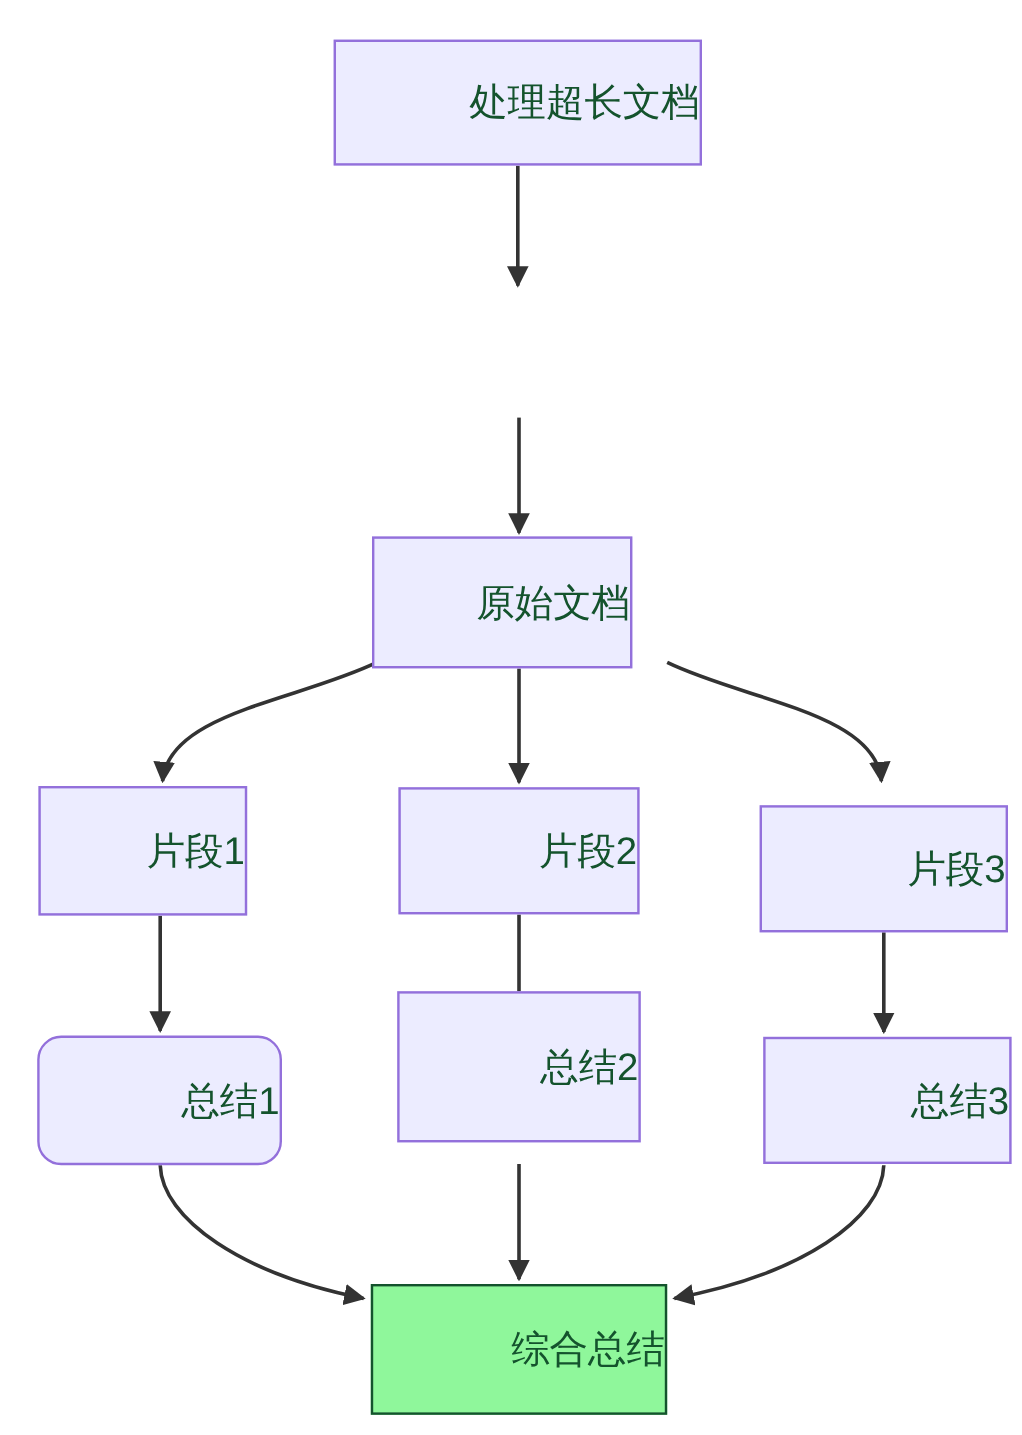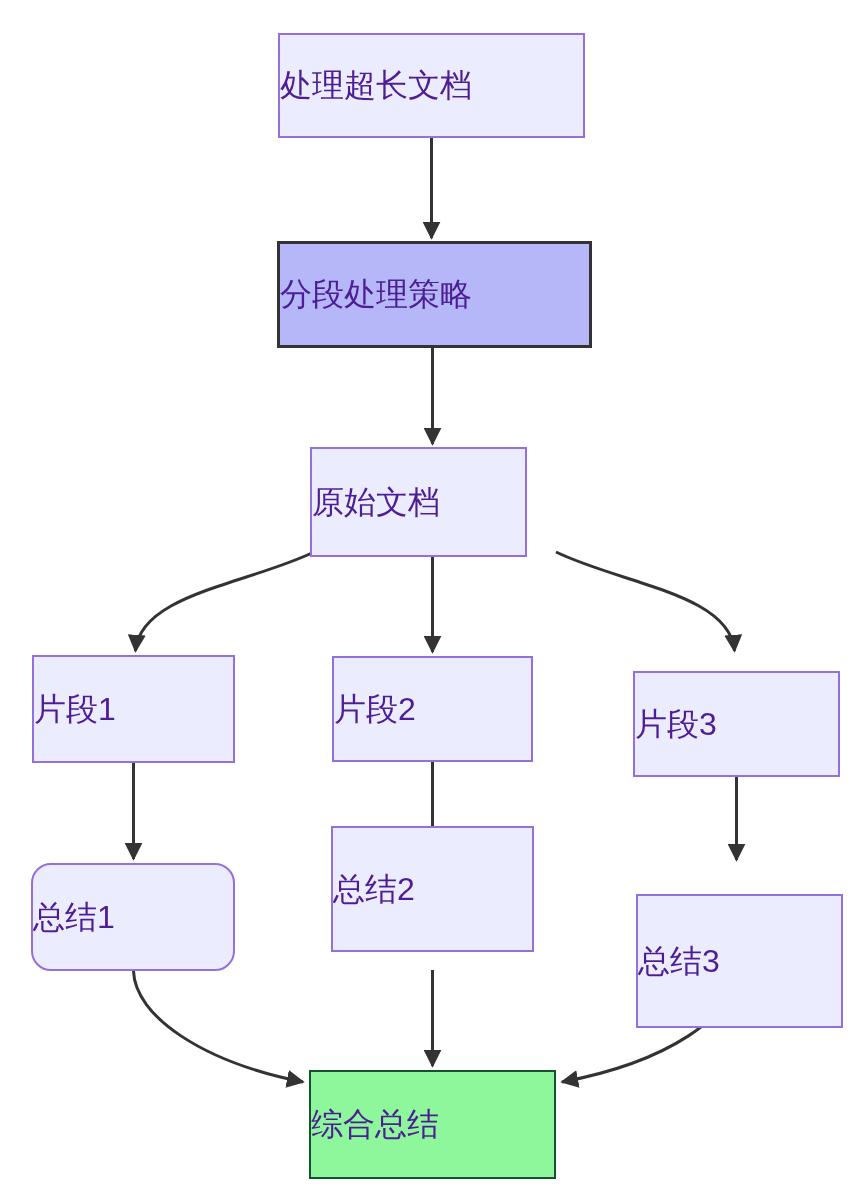--- a/index.html
+++ b/index.html
@@ -25,47 +25,47 @@
   .edge {
     fill: none;
     stroke: #333333;
     stroke-width: 3px;
   }
   .node {
     position: absolute;
     box-sizing: border-box;
     display: flex;
     align-items: center;
-    justify-content: flex-start;
+    justify-content: flex-end;
     background: #ECECFF;
     border: 2px solid #9370DB;
-    color: #4c1d95;
+    color: #14532d;
     font-size: 32px;
     line-height: 1.2;
     text-align: center;
     white-space: nowrap;
   }
   .node--strategy {
     background: #B6B7F8;
     border: 3px solid #333333;
   }
   .node--result {
     background: #8FF79B;
     border: 2px solid #14532d;
   }
   
   .pos-a { left: 278px; top: 33px;  width: 307px; height: 105px; }
   .pos-b { left: 277px; top: 241px; width: 315px; height: 107px; }
   .pos-c { left: 310px; top: 447px; width: 217px; height: 110px; }
-  .pos-d { left: 32px;  top: 655px; width: 203px; height: 108px; }
+  .pos-d { left: 32px;  top: 655px; width: 174px; height: 108px; }
   .pos-e { left: 332px; top: 656px; width: 201px; height: 106px; }
   .pos-f { left: 633px; top: 656px; width: 207px; height: 106px; margin-top: 15px; }
   .pos-g { left: 31px;  top: 863px; width: 204px; height: 108px; border-radius: 20px; }
   .pos-h { left: 331px; top: 816px; width: 203px; height: 126px; margin-top: 10px; }
-  .pos-i { left: 636px; top: 864px; width: 207px; height: 134px; margin-top: 30px; }
+  .pos-i { left: 636px; top: 864px; width: 207px; height: 106px; }
   .pos-j { left: 309px; top: 1070px; width: 247px; height: 109px; }
 </style>
 </head>
 <body>
 
 <div class="canvas">
 
   <svg class="edges" viewBox="0 0 852 1196" xmlns="http://www.w3.org/2000/svg">
     <defs>
       <marker id="arrow" viewBox="0 0 10 10" refX="9" refY="5" markerWidth="6" markerHeight="6" orient="auto" markerUnits="strokeWidth">
@@ -82,23 +82,20 @@
     <path class="edge" d="M 736.5 762 L 736.5 860" marker-end="url(#arrow)"></path>
     <path class="edge" d="M 133.5 971 C 135 1016, 202 1062, 303 1082" marker-end="url(#arrow)"></path>
     <path class="edge" d="M 432.5 970 L 432.5 1066" marker-end="url(#arrow)"></path>
     <path class="edge" d="M 736.5 971 C 735 1016, 668 1062, 562 1082" marker-end="url(#arrow)"></path>
   </svg>
 
   <div class="node pos-a">
     <span>处理超长文档</span>
   </div>
 
-  <div class="node node--strategy pos-b">
-    <span>分段处理策略</span>
-  </div>
 
   <div class="node pos-c">
     <span>原始文档</span>
   </div>
 
   <div class="node pos-d">
     <span>片段1</span>
   </div>
 
   <div class="node pos-e">

